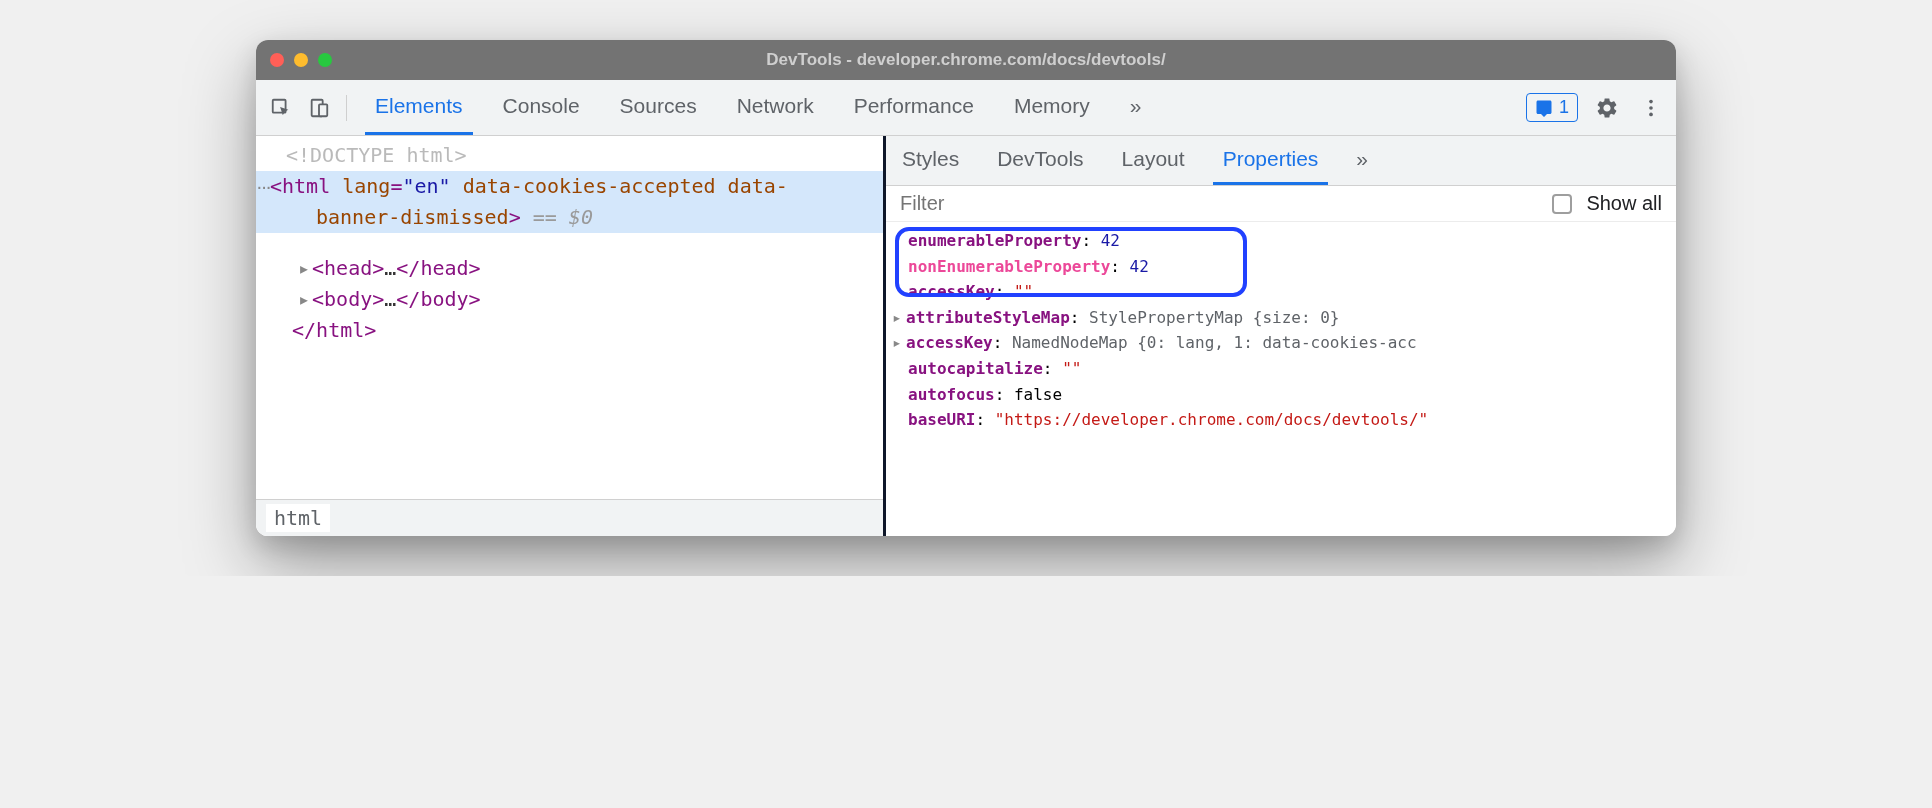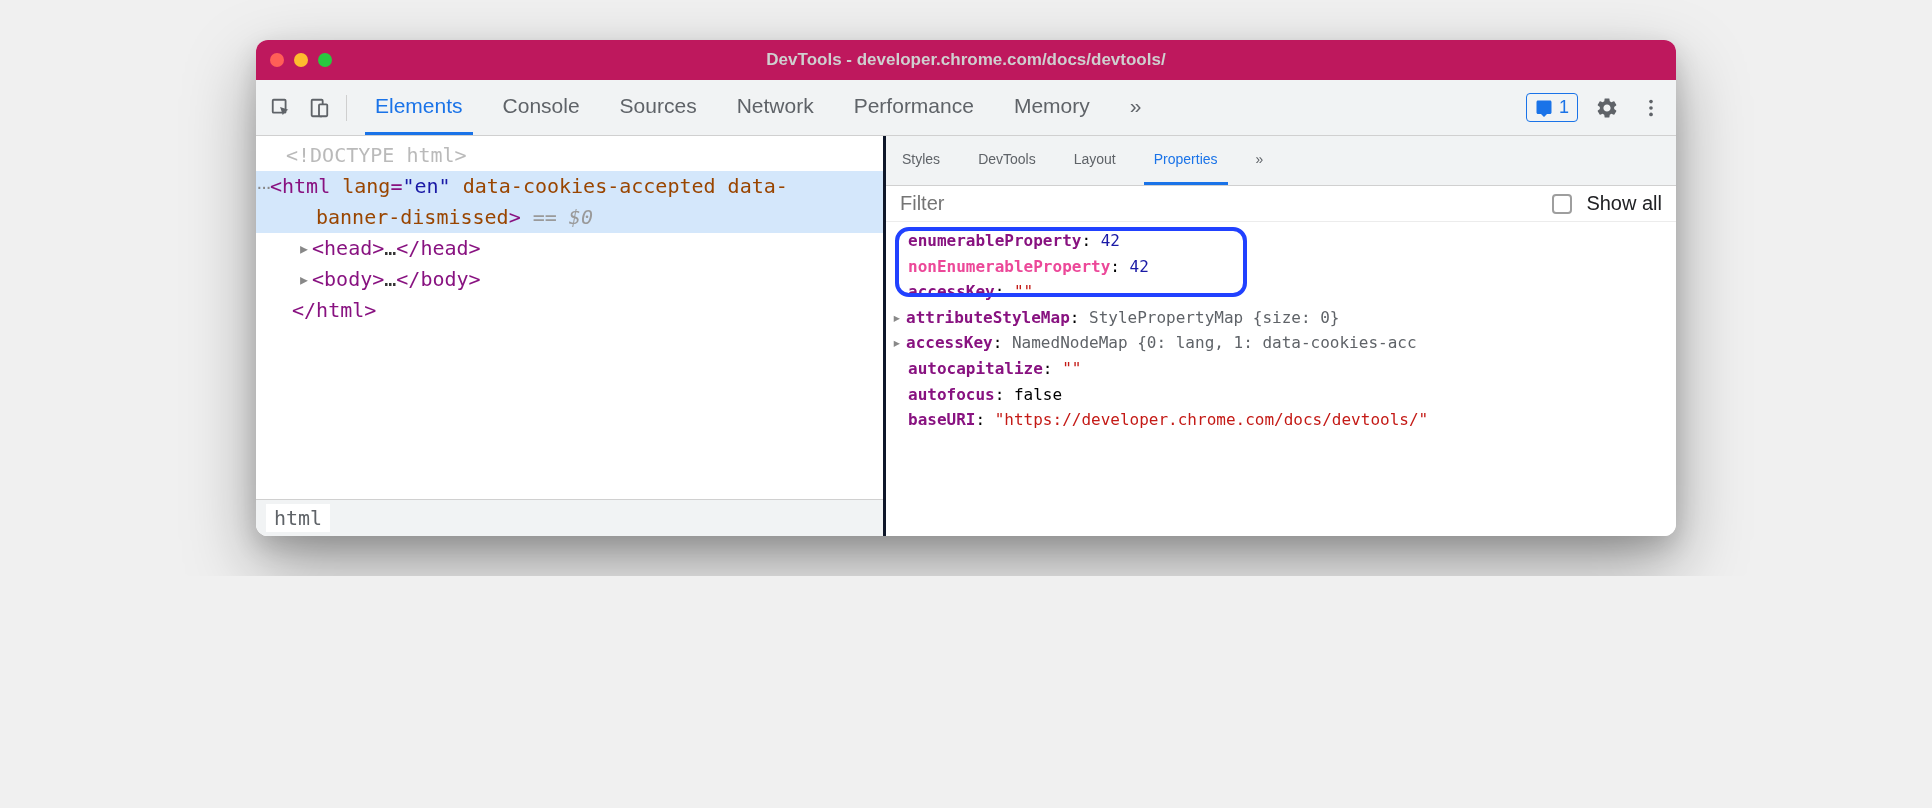--- a/index.html
+++ b/index.html
@@ -12,21 +12,21 @@
     padding: 40px;
   }
   .window {
     width: 1420px;
     background: #fff;
     border-radius: 12px;
     box-shadow: 0 30px 70px rgba(0,0,0,0.35), 0 10px 25px rgba(0,0,0,0.15);
     overflow: hidden;
   }
   .titlebar {
-    background: #be185d;
+    background: #737373;
     color: #d6d6d6;
     height: 40px;
     display: flex;
     align-items: center;
     padding: 0 14px;
     position: relative;
   }
   .traffic {
     display: flex;
     gap: 10px;
@@ -139,21 +139,21 @@
     border-bottom: 1px solid #d0d0d0;
     padding: 0 6px;
     gap: 18px;
     background: #f1f3f4;
   }
   .sub-tab {
     padding: 0 10px;
     height: 100%;
     display: flex;
     align-items: center;
-    font-size: 14px;
+    font-size: 21px;
     color: #5f6368;
     cursor: pointer;
     border-bottom: 3px solid transparent;
   }
   .sub-tab.active { color: #1a73e8; border-bottom-color: #1a73e8; }
   .filter-row {
     display: flex;
     align-items: center;
     padding: 6px 14px;
     border-bottom: 1px solid #ececec;
@@ -262,21 +262,21 @@
     </div>
   </div>
 
   <div class="panels">
 
     <div class="left-panel">
       <div class="dom-tree">
         <div class="dom-line"><span class="c-doctype">&lt;!DOCTYPE html&gt;</span></div>
         <div class="dom-line selected-line" style="padding-left:30px;"><span class="c-ellipsis-gutter" style="margin-left:-30px;">···</span><span class="c-punct">&lt;</span><span class="c-tag">html</span> <span class="c-attr-name">lang</span><span class="c-punct">=</span><span class="c-attr-val">"en"</span> <span class="c-attr-name">data-cookies-accepted data-</span></div>
         <div class="dom-line selected-line" style="padding-left:60px;"><span class="c-attr-name">banner-dismissed</span><span class="c-punct">&gt;</span> <span class="c-eq">== $0</span></div>
-        <div class="dom-line" style="padding-left:60px;"><span class="expander">▸</span><span class="c-punct">&lt;</span><span class="c-tag">head</span><span class="c-punct">&gt;</span><span class="c-dots">…</span><span class="c-punct">&lt;/</span><span class="c-tag">head</span><span class="c-punct">&gt;</span></div>
+        <div class="dom-line" style="padding-left:60px;margin-top:20px;"><span class="expander">▸</span><span class="c-punct">&lt;</span><span class="c-tag">head</span><span class="c-punct">&gt;</span><span class="c-dots">…</span><span class="c-punct">&lt;/</span><span class="c-tag">head</span><span class="c-punct">&gt;</span></div>
         <div class="dom-line" style="padding-left:60px;"><span class="expander">▸</span><span class="c-punct">&lt;</span><span class="c-tag">body</span><span class="c-punct">&gt;</span><span class="c-dots">…</span><span class="c-punct">&lt;/</span><span class="c-tag">body</span><span class="c-punct">&gt;</span></div>
         <div class="dom-line" style="padding-left:36px;"><span class="c-punct">&lt;/</span><span class="c-tag">html</span><span class="c-punct">&gt;</span></div>
       </div>
       <div class="breadcrumb"><span>html</span></div>
     </div>
 
     <div class="right-panel">
       <div class="sub-tabs">
         <div class="sub-tab">Styles</div>
         <div class="sub-tab">DevTools</div>

